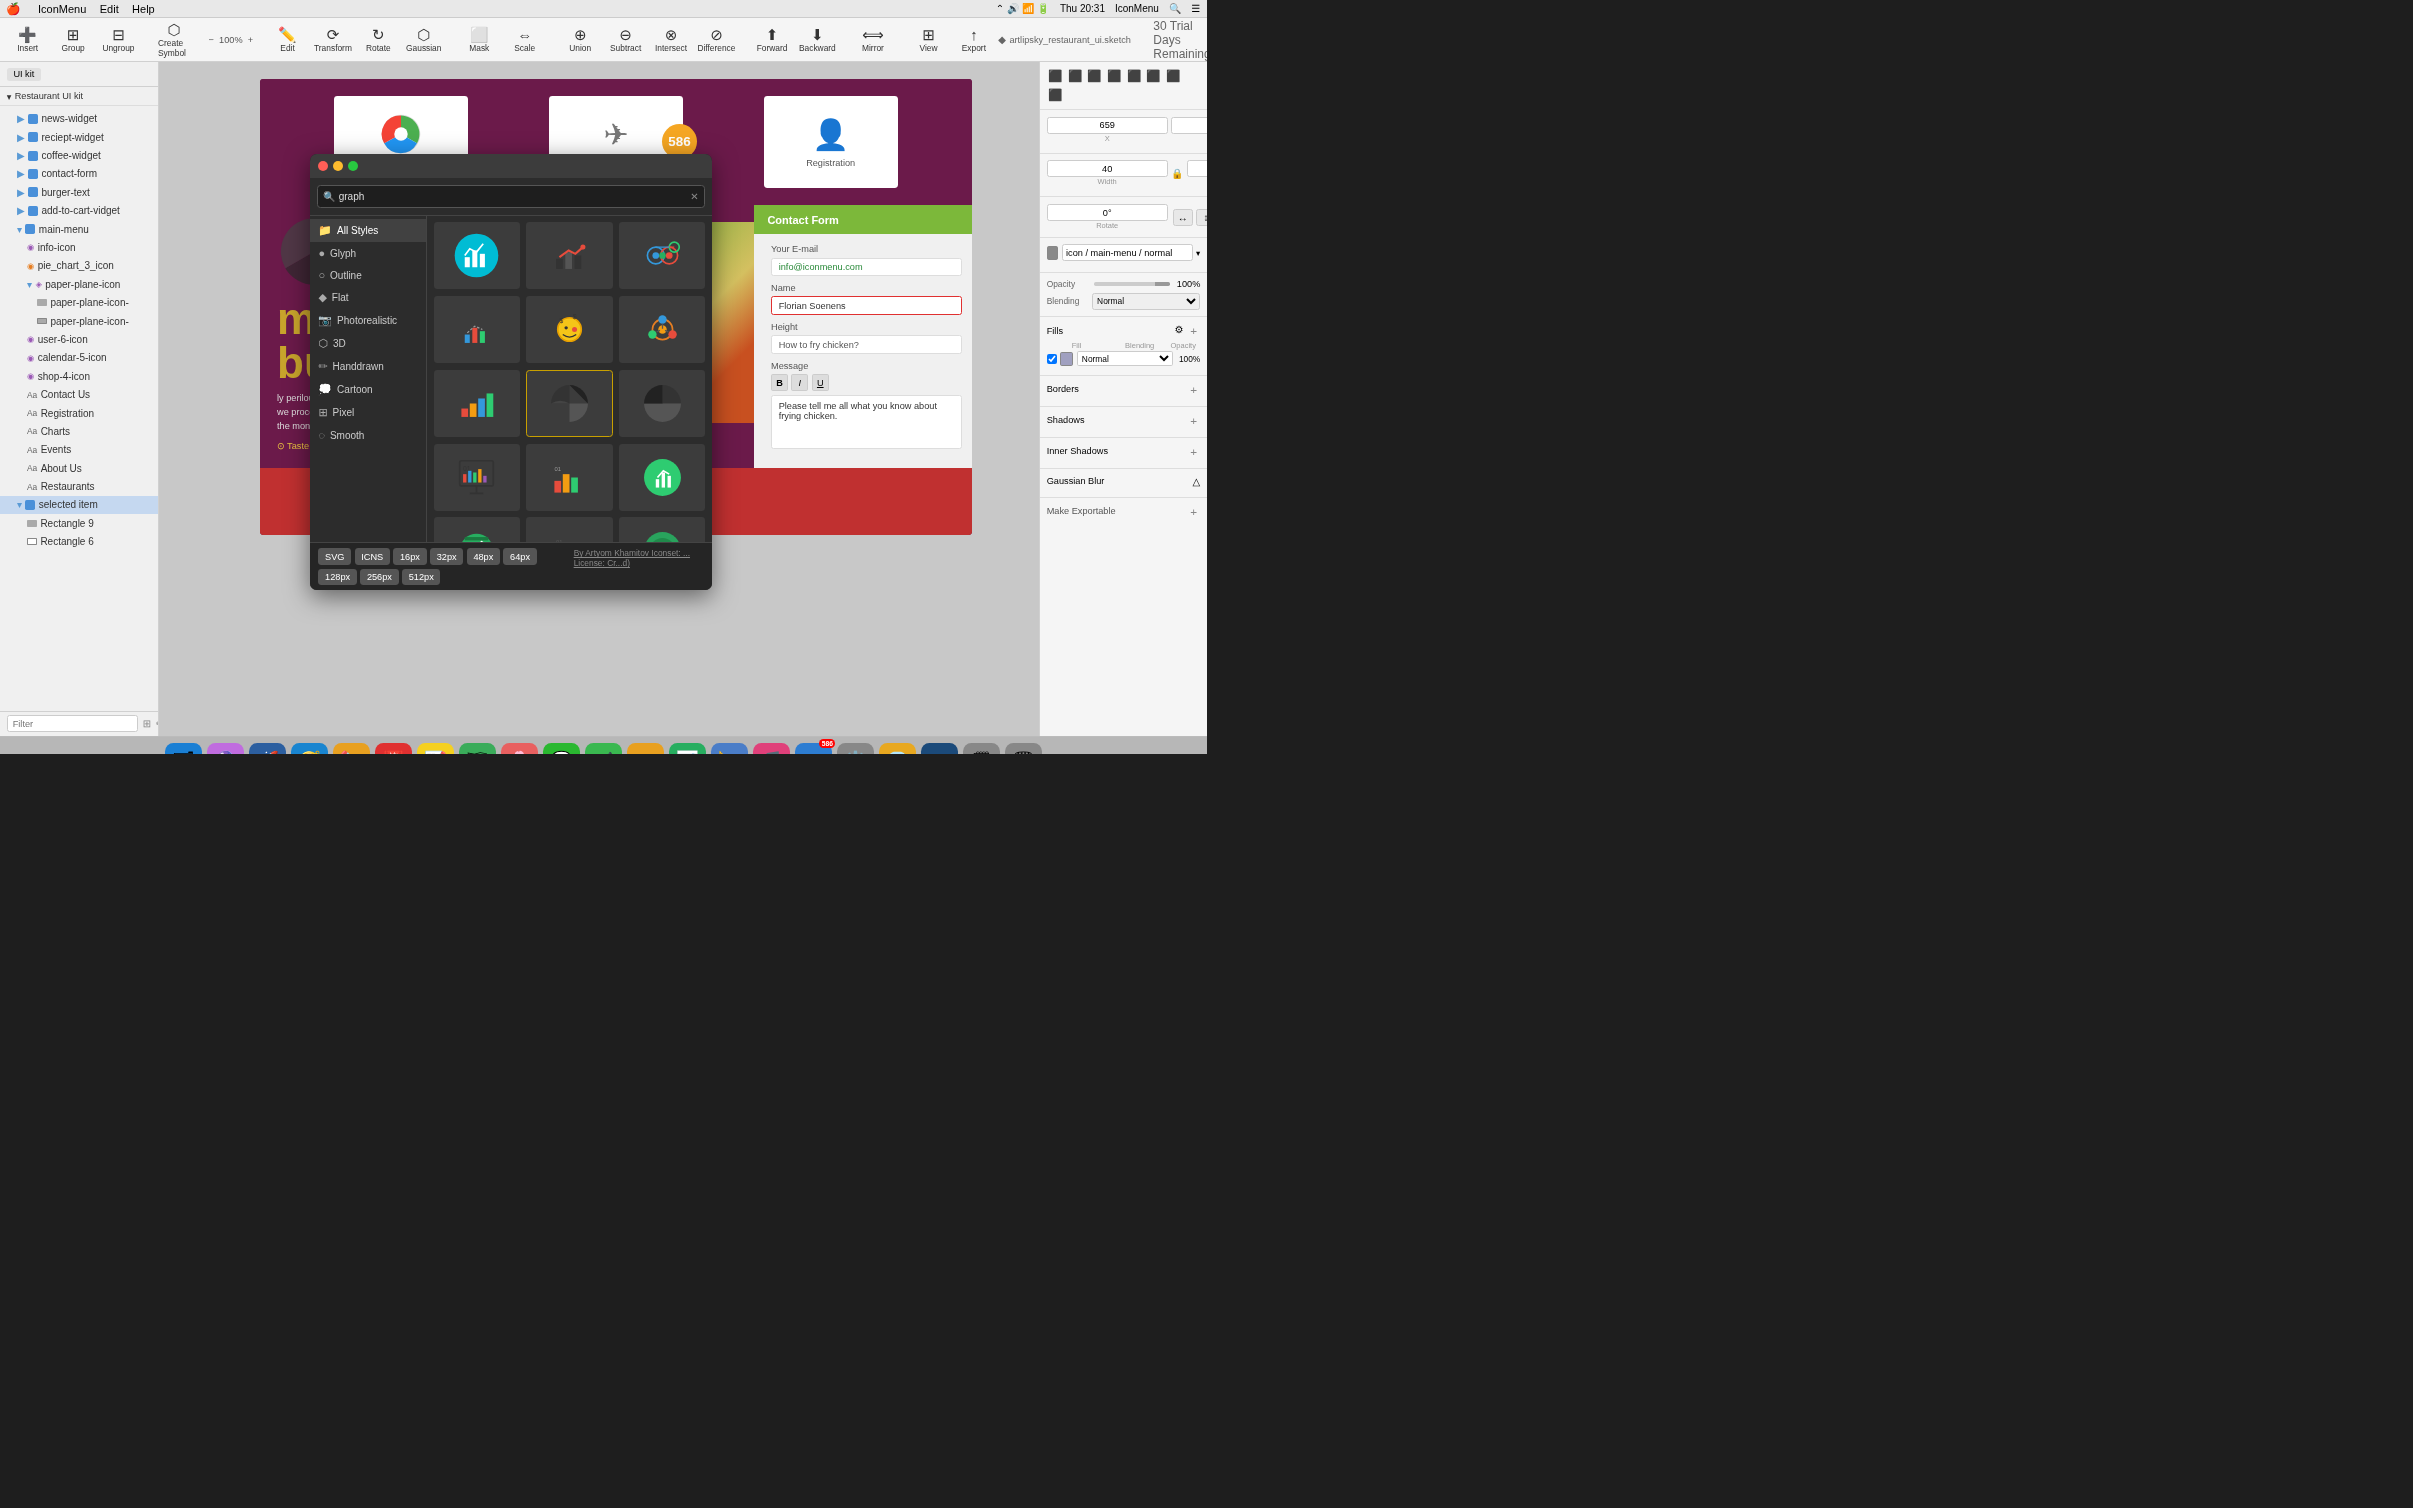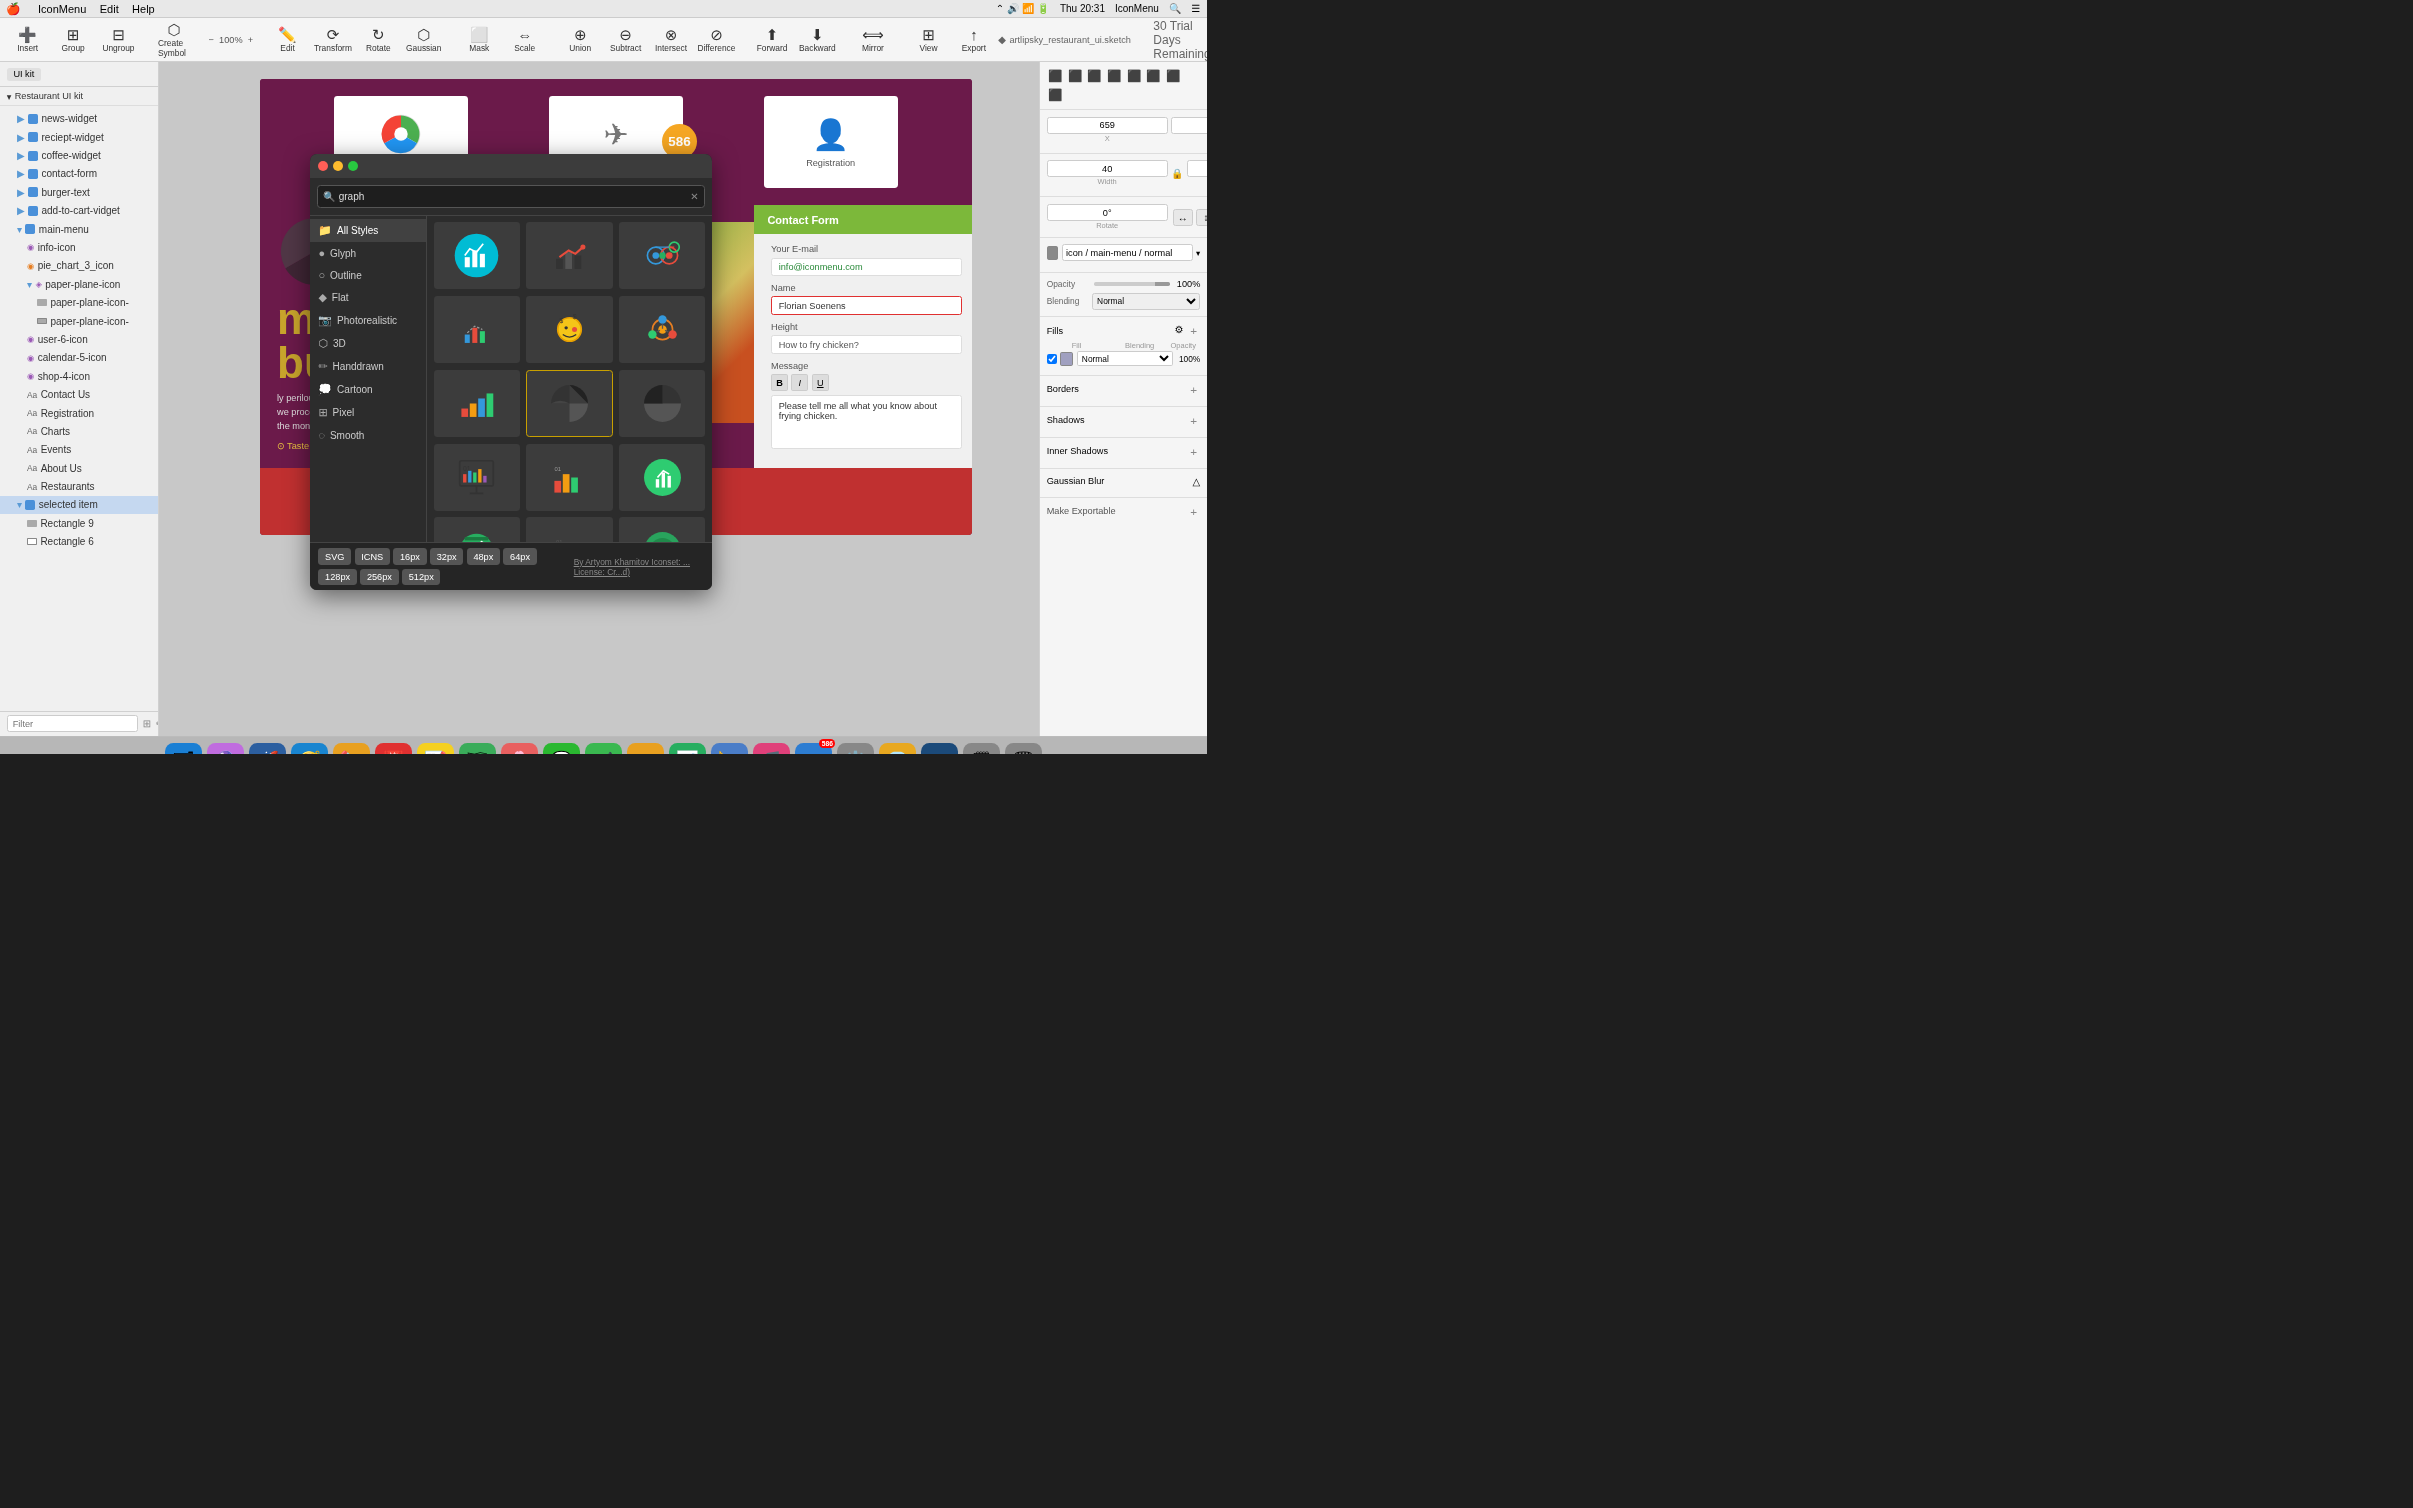--- a/index.html
+++ b/index.html
@@ -238,21 +238,20 @@
       height: 67px;
       cursor: pointer;
       overflow: hidden;
     }
     .popup-icon-cell.highlighted { border: 1.7px solid #c8a000; }
     .popup-footer {
       background: #252525;
       border-top: 0.8px solid #444;
       padding: 5px 8.4px;
       display: flex;
-      align-items: center;
       justify-content: space-between;
     }
     .popup-format-buttons {
       display: flex;
       gap: 3.4px;
       flex-wrap: wrap;
     }
     .popup-format-btn {
       background: #555;
       color: white;

